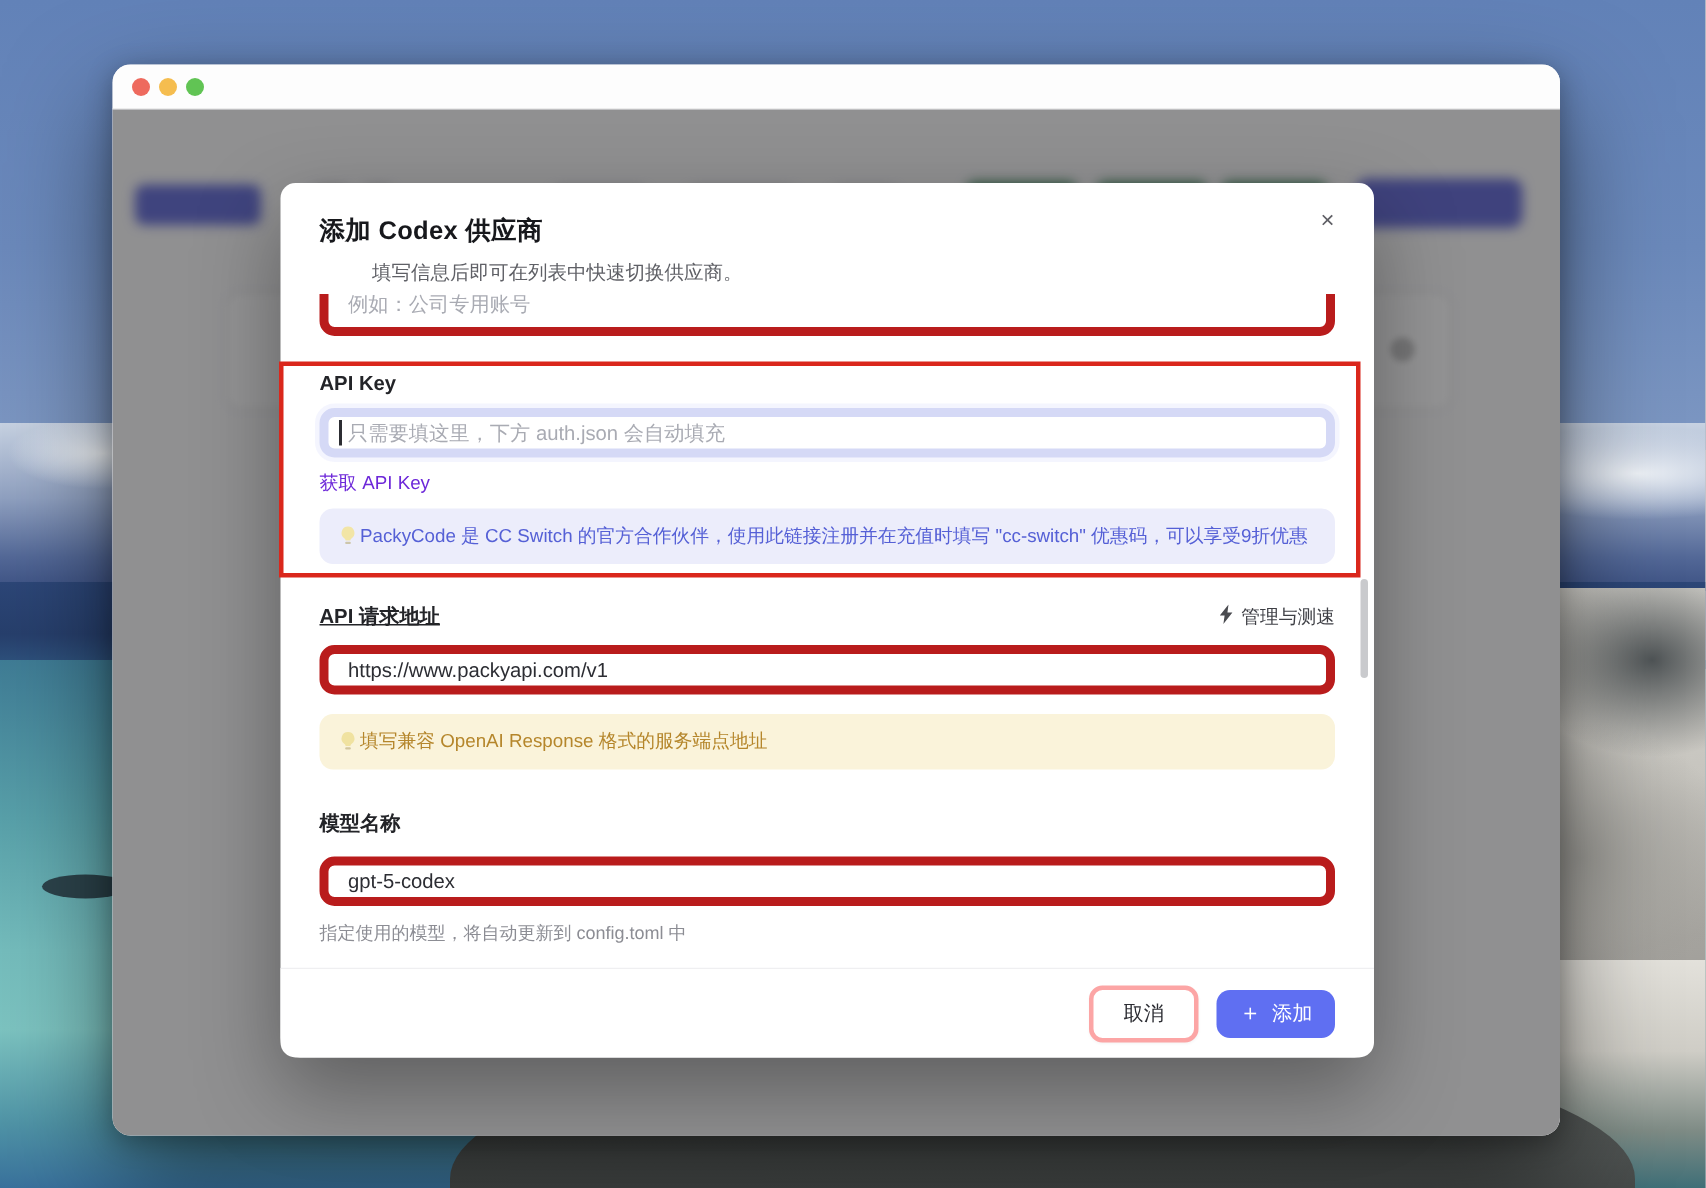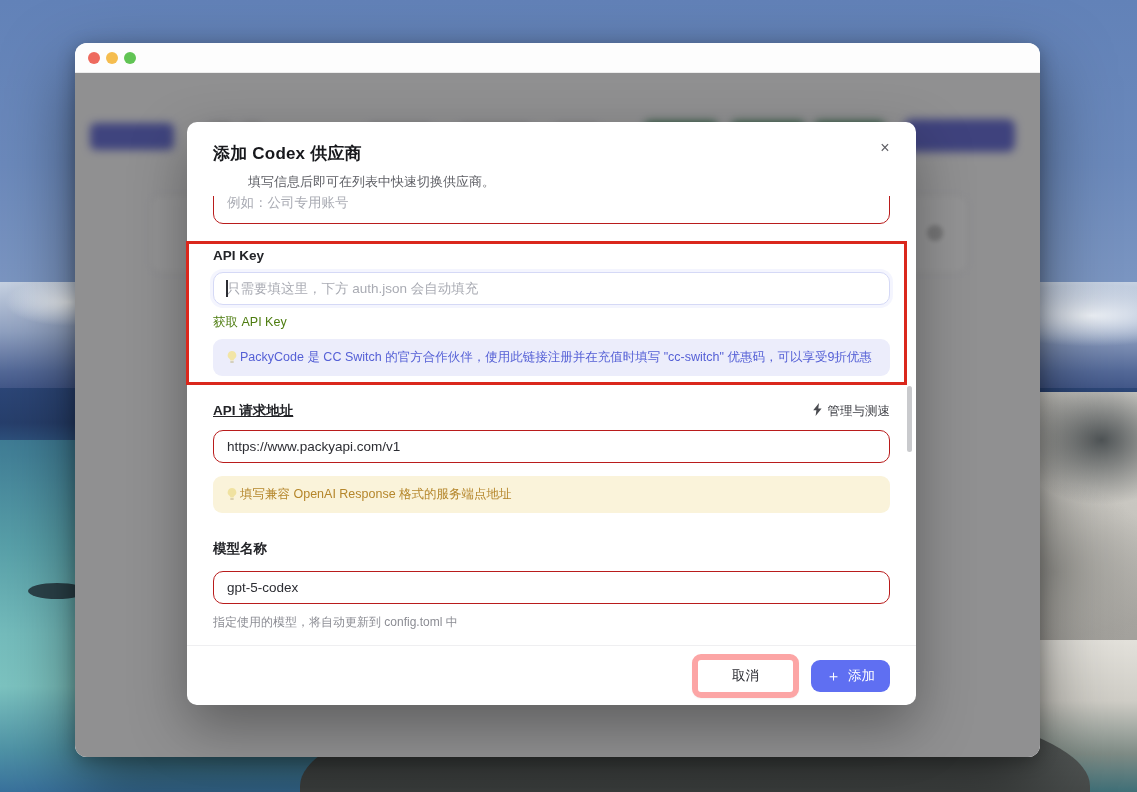--- a/index.html
+++ b/index.html
@@ -66,53 +66,53 @@
   .modal { position:absolute; left:187px; top:122px; width:729px; height:583px;
     background:#ffffff; border-radius:10px; box-shadow:0 22px 55px rgba(0,0,0,.35); }
   .modal-header { position:relative; padding:20px 28px 12px 26px; }
   .modal-title { font-size:17px; font-weight:700; color:#17181c; letter-spacing:.2px; }
   .modal-subtitle { margin-top:8px; font-size:13px; color:#5f6066;margin-left:35px; }
   .close-btn { position:absolute; right:20px; top:16px; width:22px; height:22px; line-height:20px;
     text-align:center; font-size:16px; color:#606066; cursor:pointer; }
 
   .modal-body { position:absolute; left:0; top:74px; width:100%; height:449px; overflow:hidden; padding:0 26px; }
 
-  .t-input { width:100%; border:1px solid #b91c1c; border-radius:10px; background:#fff;
+  .t-input { width:100%; border:6px solid #b91c1c; border-radius:10px; background:#fff;
     font-family:"Liberation Sans","DejaVu Sans",sans-serif; font-size:13.5px; color:#2c2d33;
     padding:0 13px; outline:none; display:block; }
   .t-input::placeholder { color:#a9abb3; }
   .cut-input { height:44px; margin-top:-16px; border-top-left-radius:2px; border-top-right-radius:2px; }
 
   .field-label { margin-top:24px; font-size:13.5px; font-weight:600; color:#232428; }
   .apikey-wrap { position:relative; margin-top:9px; }
   .apikey-input { height:33px; border-color:#d5d9f6; box-shadow:0 0 0 3px rgba(95,111,242,.07); }
   .caret { position:absolute; left:13px; top:8px; width:1.5px; height:17px; background:#2c2d33; }
 
-  .get-key-link { margin-top:9px; font-size:12.5px; color:#4d7c0f; cursor:pointer; width:fit-content; }
+  .get-key-link { margin-top:9px; font-size:12.5px; color:#6d28d9; cursor:pointer; width:fit-content; }
 
   .hint { margin-top:8px; border-radius:9px; padding:10px 13px; font-size:12.5px; display:flex; align-items:center; gap:2px; }
   .hint-blue { background:#ecedfb; color:#5560d6; }
   .hint-yellow { background:#faf3da; color:#b5862b; margin-top:13px; }
   .hint .bulb { flex:0 0 auto; display:inline-flex; }
 
   .label-row { display:flex; align-items:center; justify-content:space-between; margin-top:26px; }
   .label-row .field-label { margin-top:0;text-decoration:underline; }
   .manage-link { display:flex; align-items:center; gap:5px; font-size:12.5px; color:#3e3f45; cursor:pointer; }
 
   .mt10 { margin-top:10px; } .mt13 { margin-top:13px; }
   .std-input { height:33px; }
 
   .model-hint { margin-top:10px; font-size:12px; color:#8c8d94; }
 
   .scroll-thumb { position:absolute; right:4px; top:264px; width:5px; height:66px; border-radius:3px; background:#c9cacd; }
 
   .modal-footer { position:absolute; left:0; bottom:0; width:100%; height:60px; background:#fff;
     border-top:1px solid #efeff1; border-radius:0 0 13px 13px;
     display:flex; align-items:center; justify-content:flex-end; gap:12px; padding-right:26px; }
-  .btn-cancel { background:#fff; border:6px solid #fca5a5; border-radius:9px; padding:7px 34px;
+  .btn-cancel { background:#fff; border:3px solid #fca5a5; border-radius:9px; padding:7px 20px;
     font-size:13.5px; color:#2c2d33; cursor:pointer; font-family:inherit;
     box-shadow:0 1px 2px rgba(0,0,0,.04); }
   .btn-add { background:#5f6ff2; border:none; border-radius:9px; padding:7px 15px;
     font-size:13.5px; color:#fff; cursor:pointer; font-family:inherit;
     display:flex; align-items:center; gap:7px; }
   .btn-add .plus { font-size:15px; line-height:1; font-weight:400; }
 
   
   .annotation { position:absolute; left:186px; top:241px; width:721px; height:144px;
     border:3px solid #da271c; z-index:50; pointer-events:none; }

